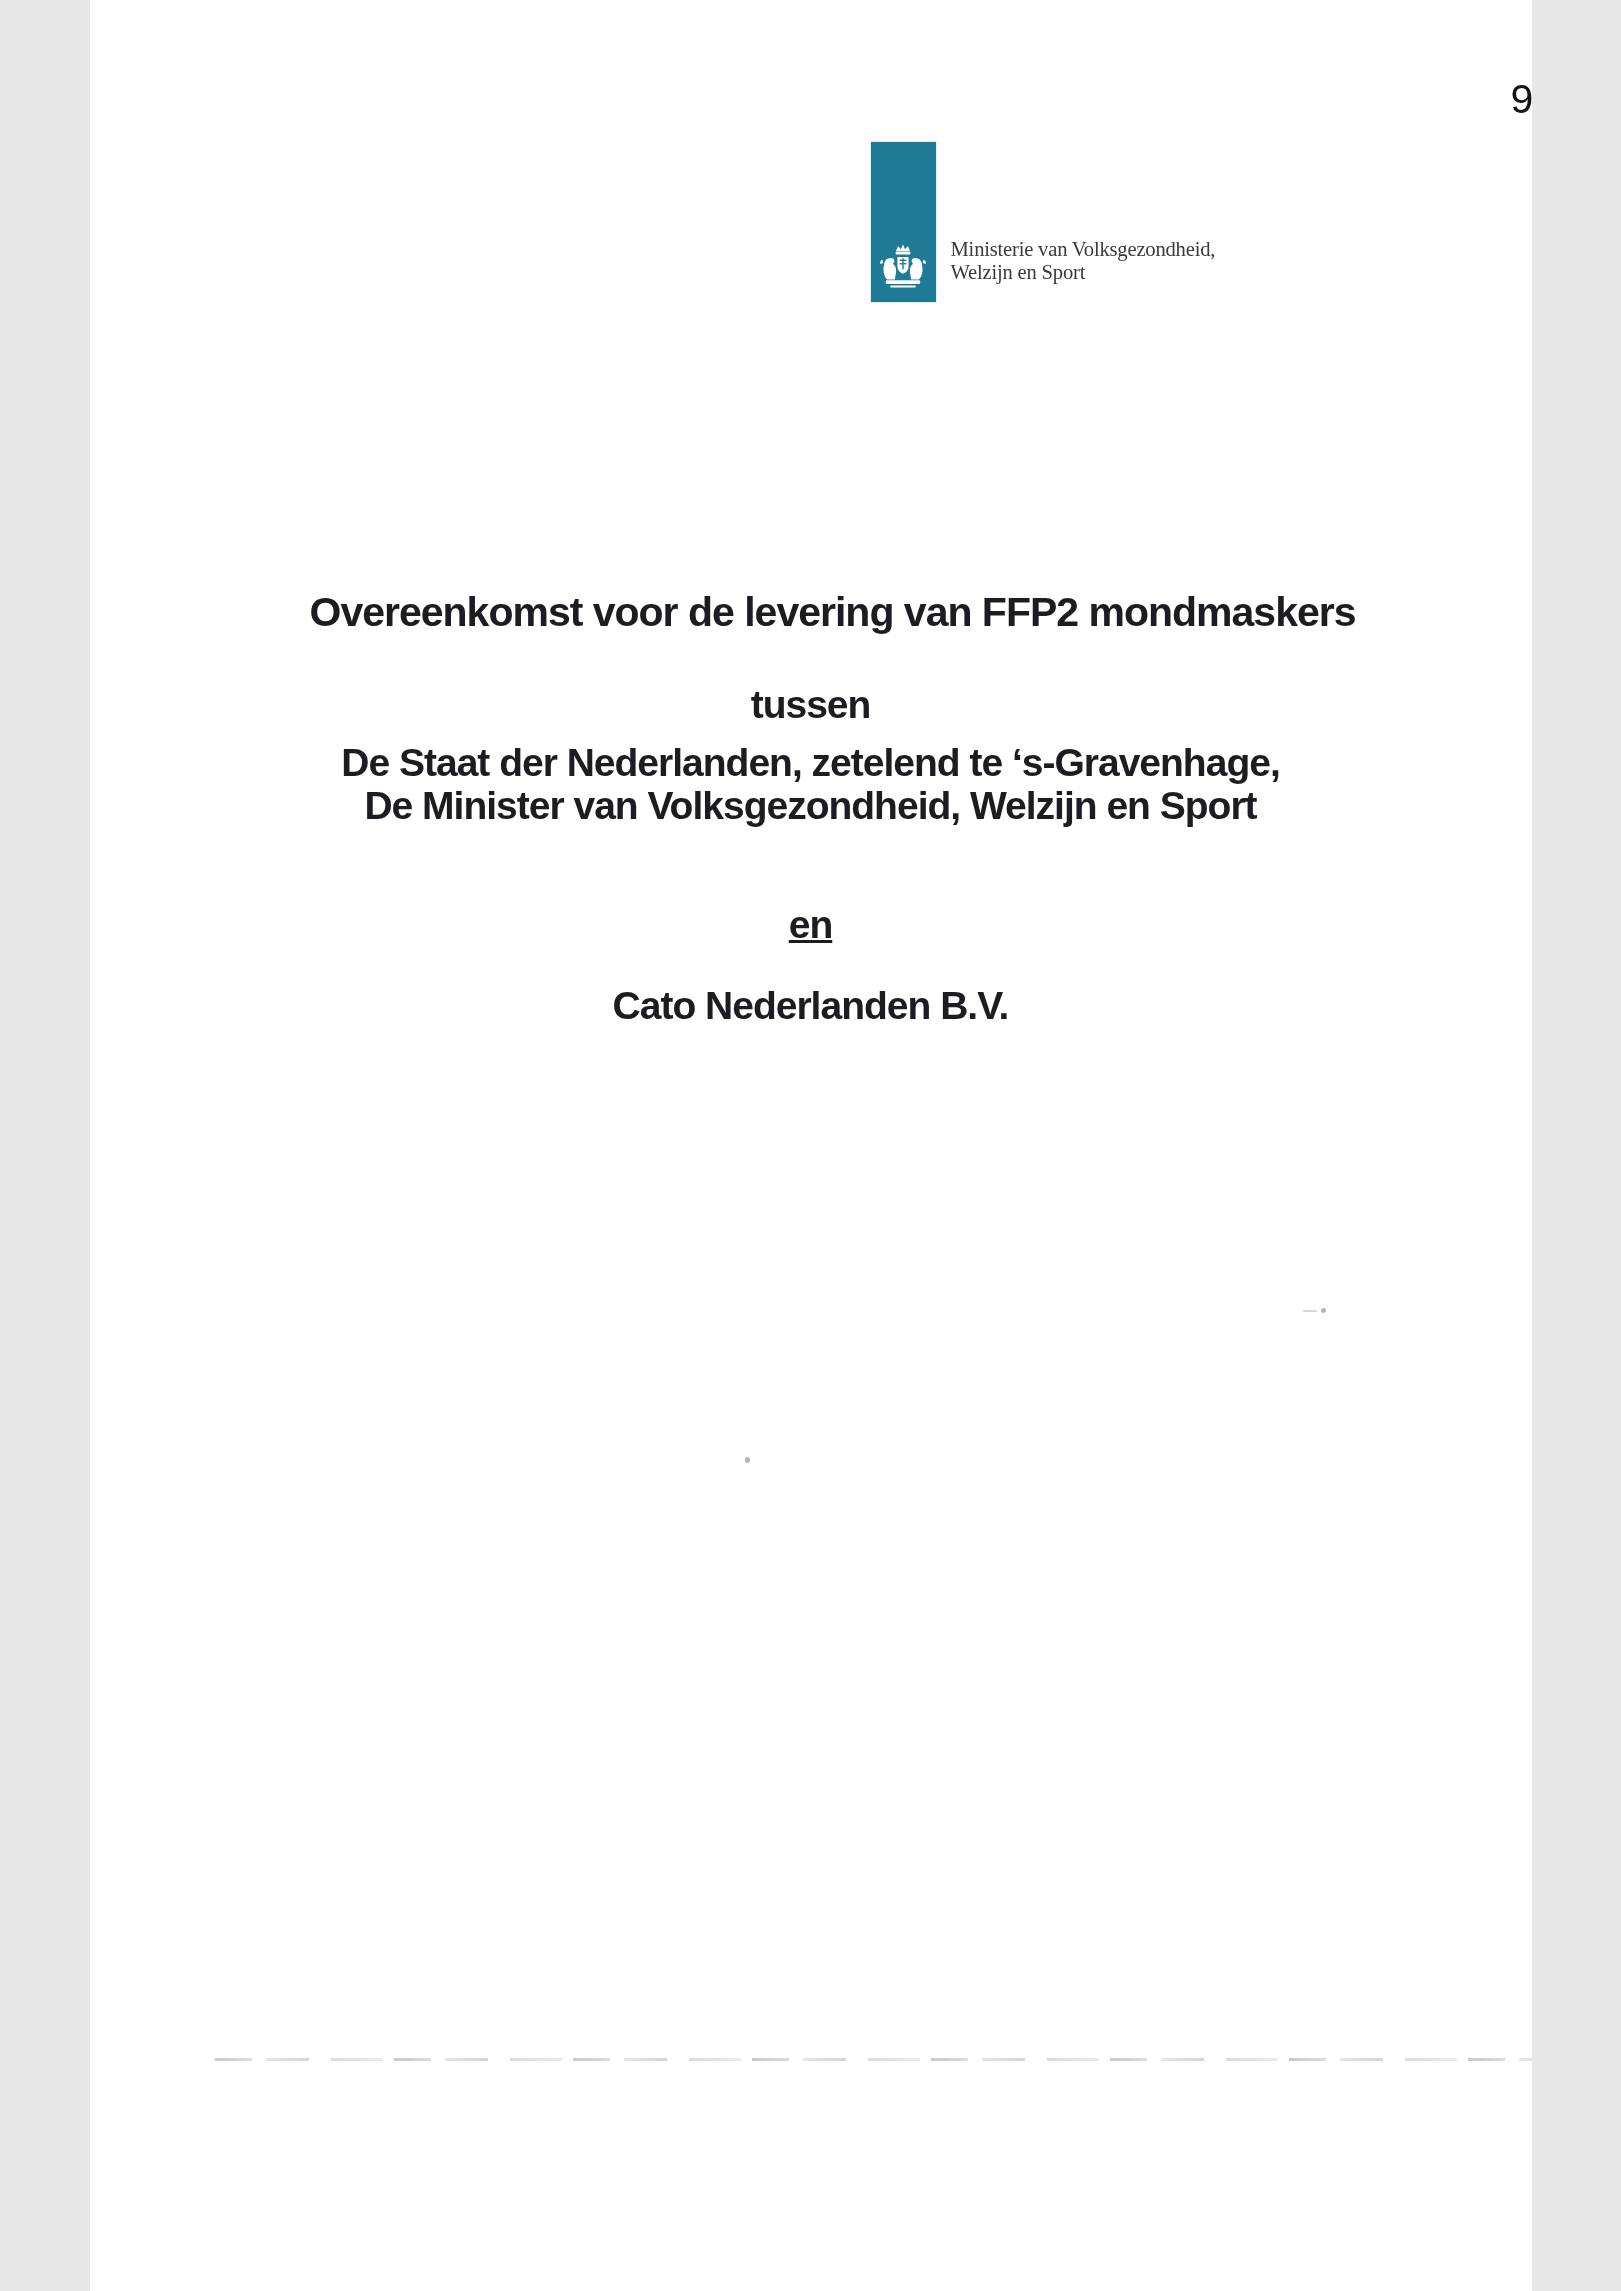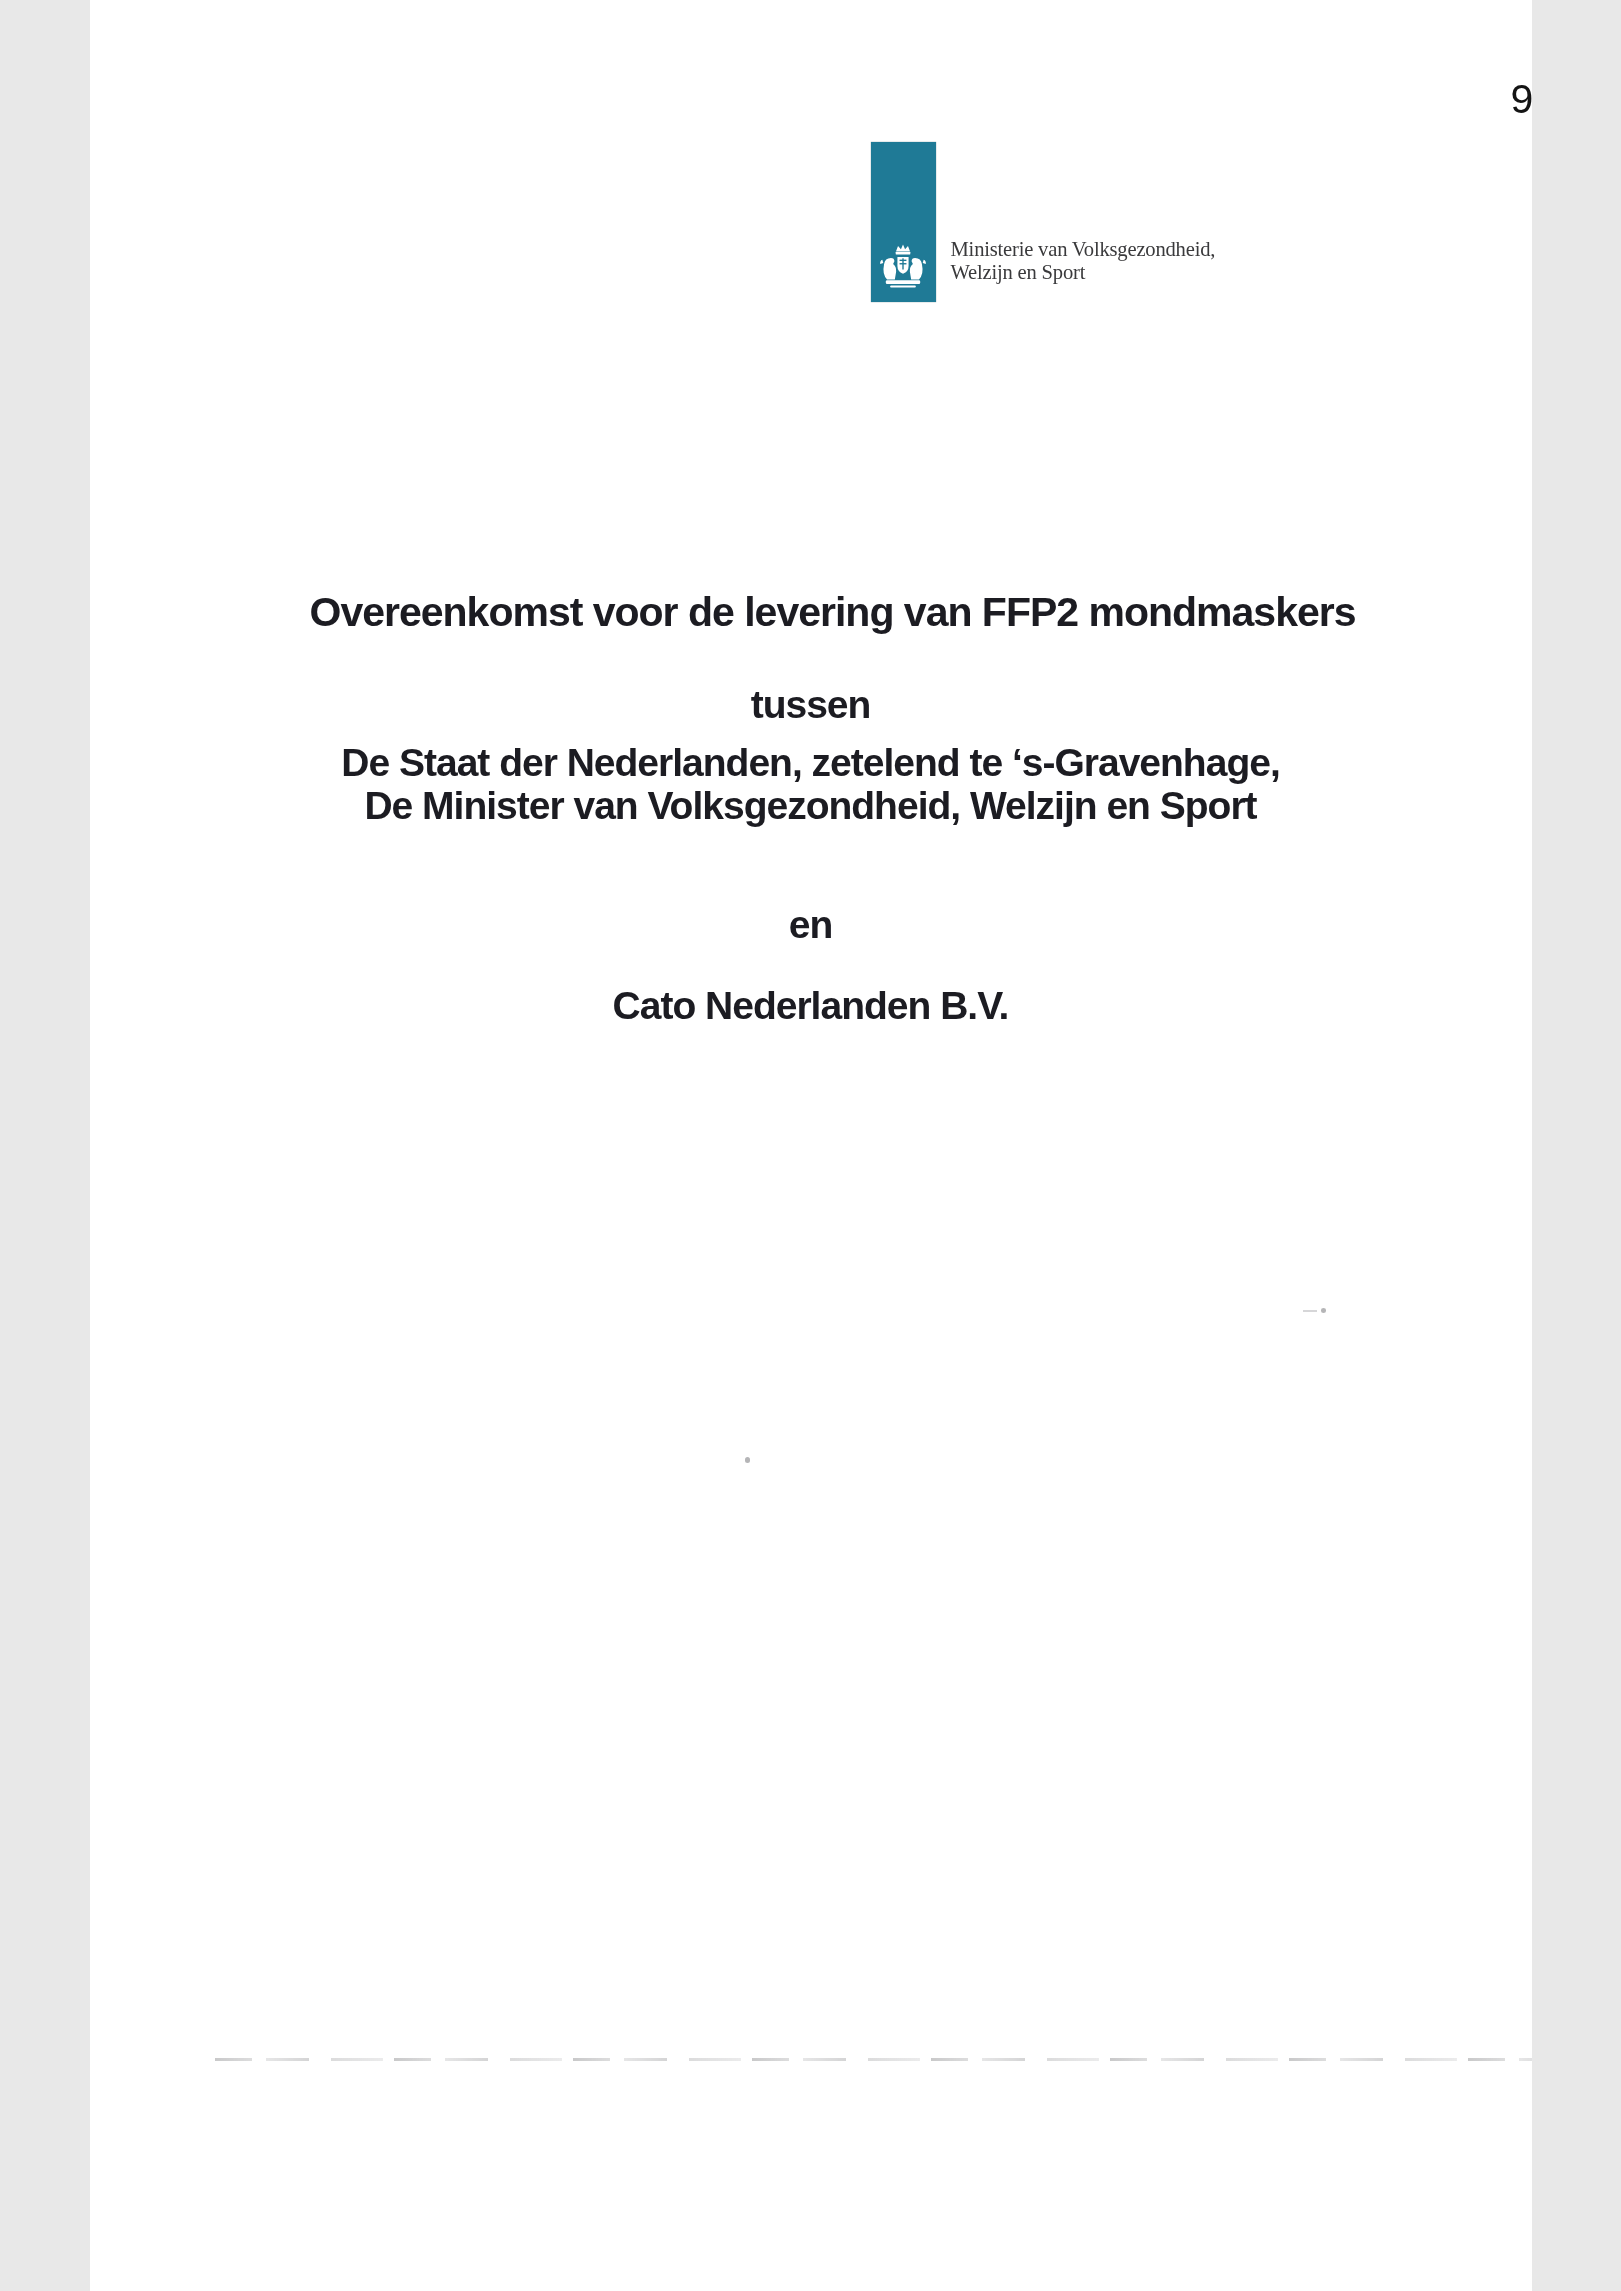--- a/index.html
+++ b/index.html
@@ -65,21 +65,21 @@
     right: 0;
     text-align: center;
     color: #1c1c22;
     font-weight: 700;
     font-family: "Liberation Sans", sans-serif;
     letter-spacing: -1px;
   }
   .title        { top: 589px;  font-size: 41px; padding-left: 44px; }
   .between      { top: 683px;  font-size: 39px; }
   .party-state  { top: 741px;  font-size: 39px; line-height: 43px; }
-  .and-label    { top: 903px;  font-size: 39px; }
+  .and-label    { top: 903px;  font-size: 39px; text-decoration: underline; }
   .party-suppl  { top: 984px; font-size: 39px; }
 
   
   .fold-line {
     position: absolute;
     top: 2058px;
     left: 125px;
     width: 1357px;
     height: 2.9px;
     opacity: 0.75;

